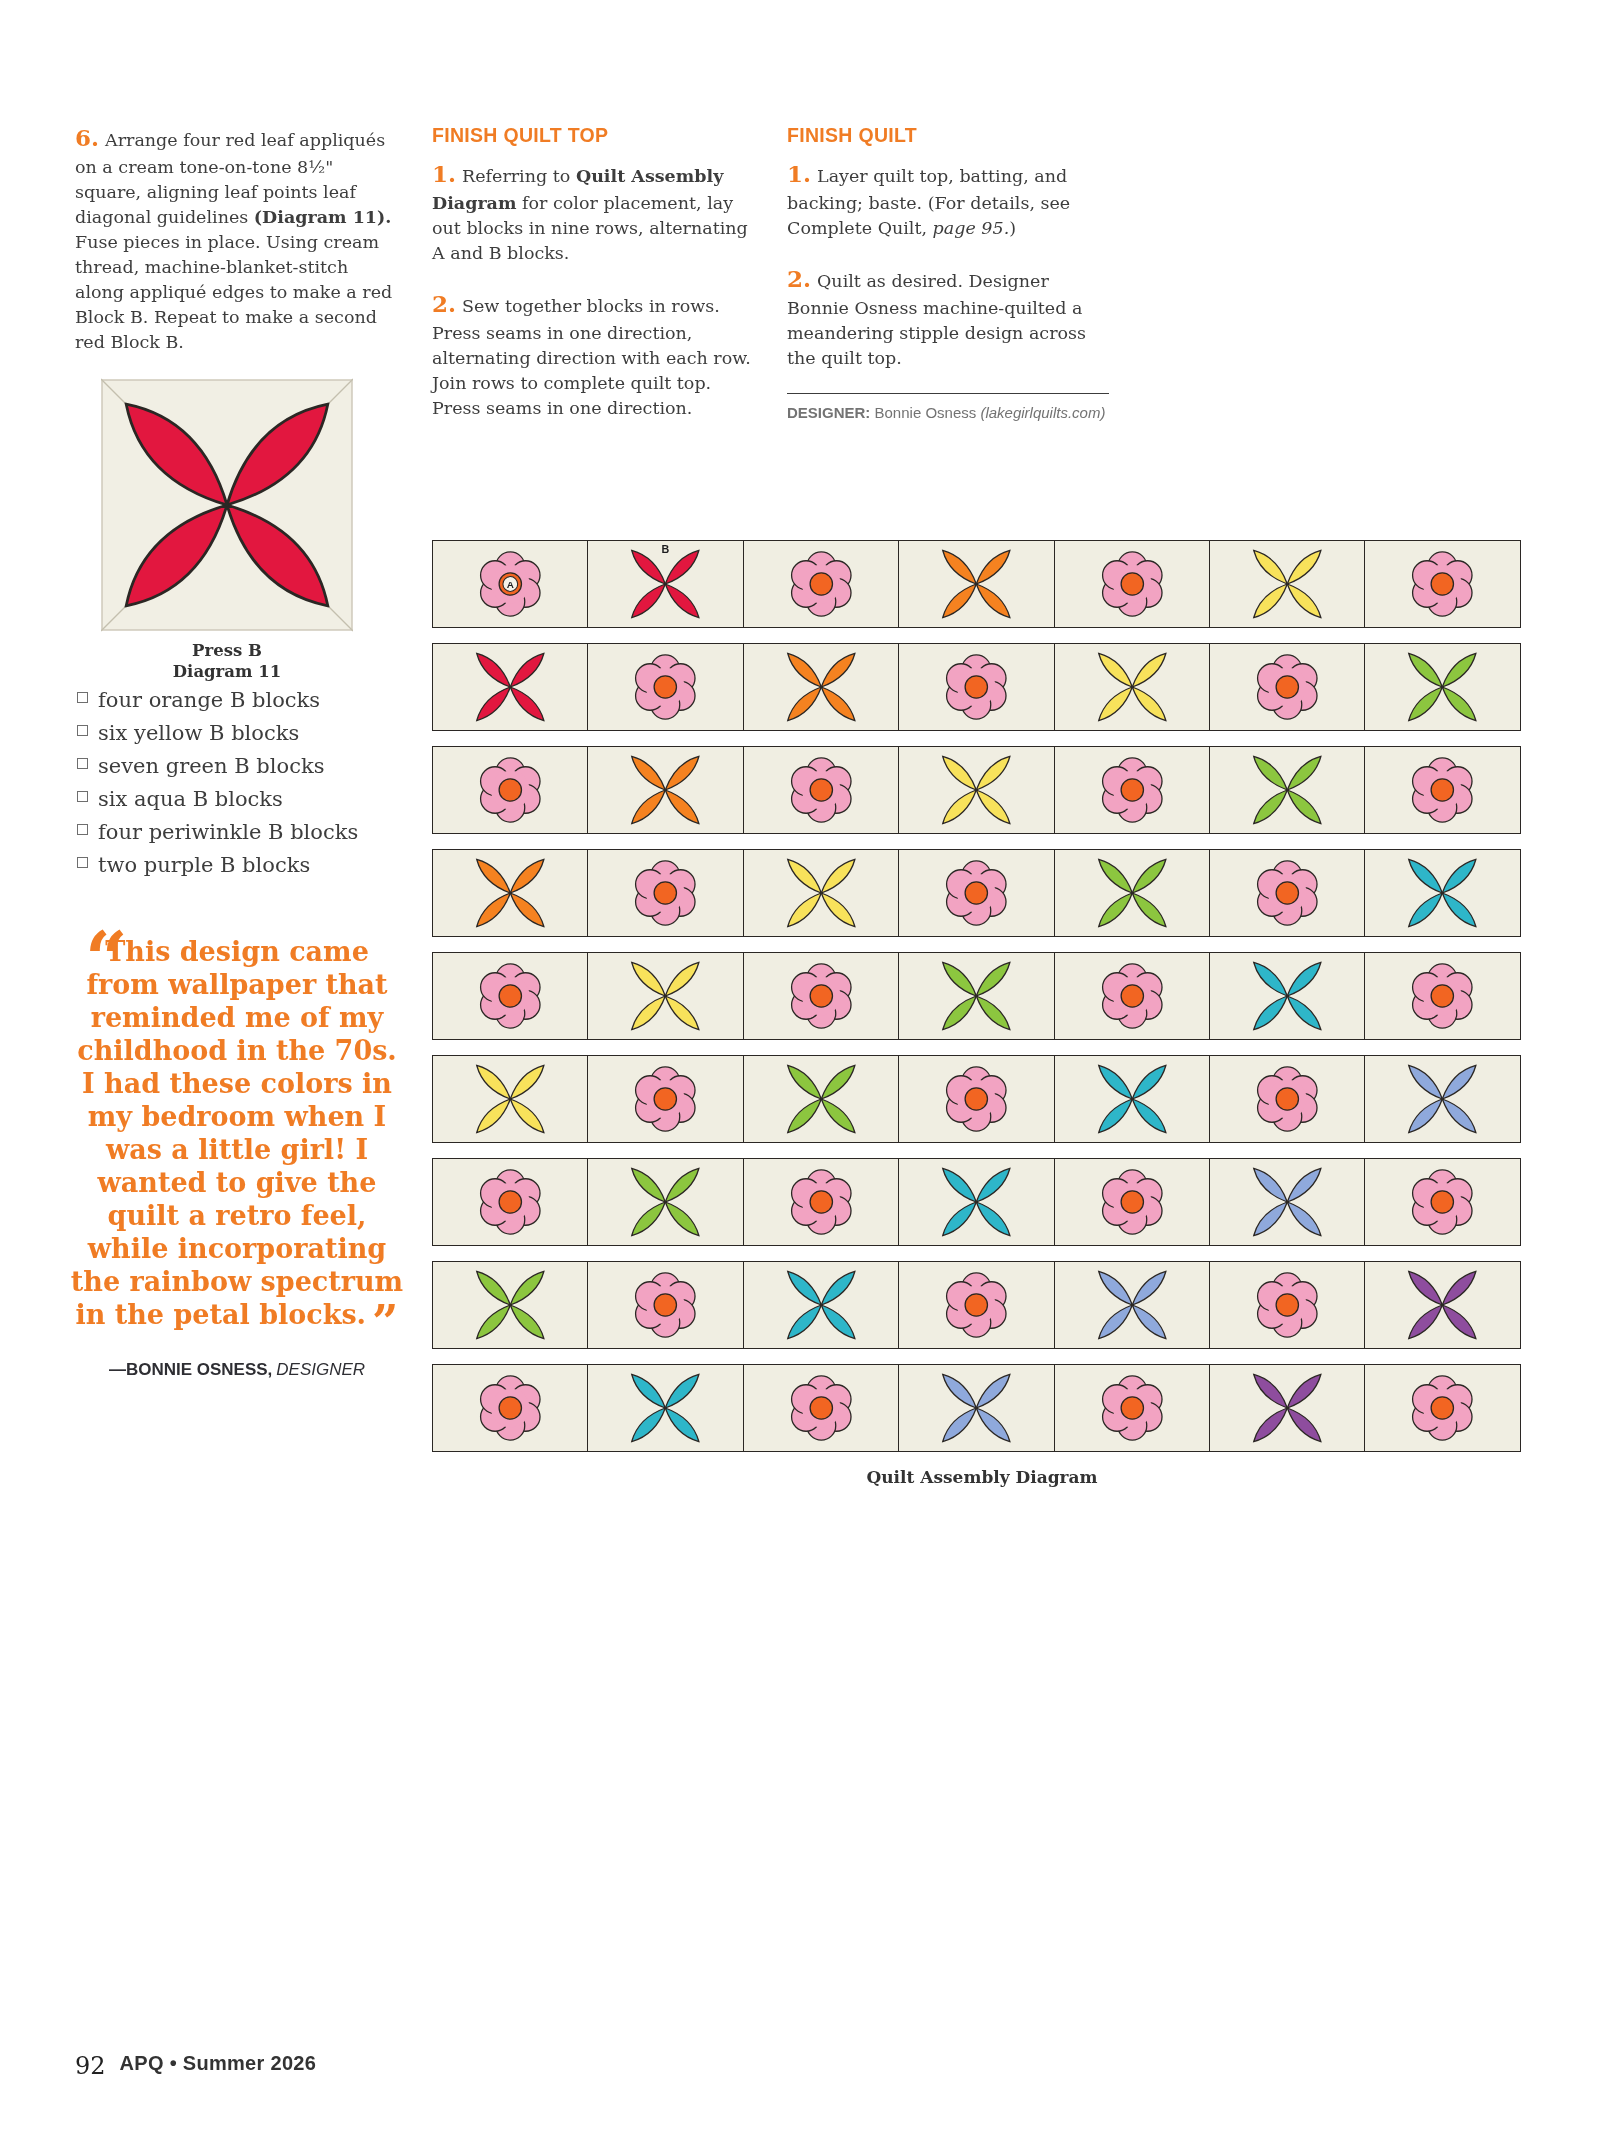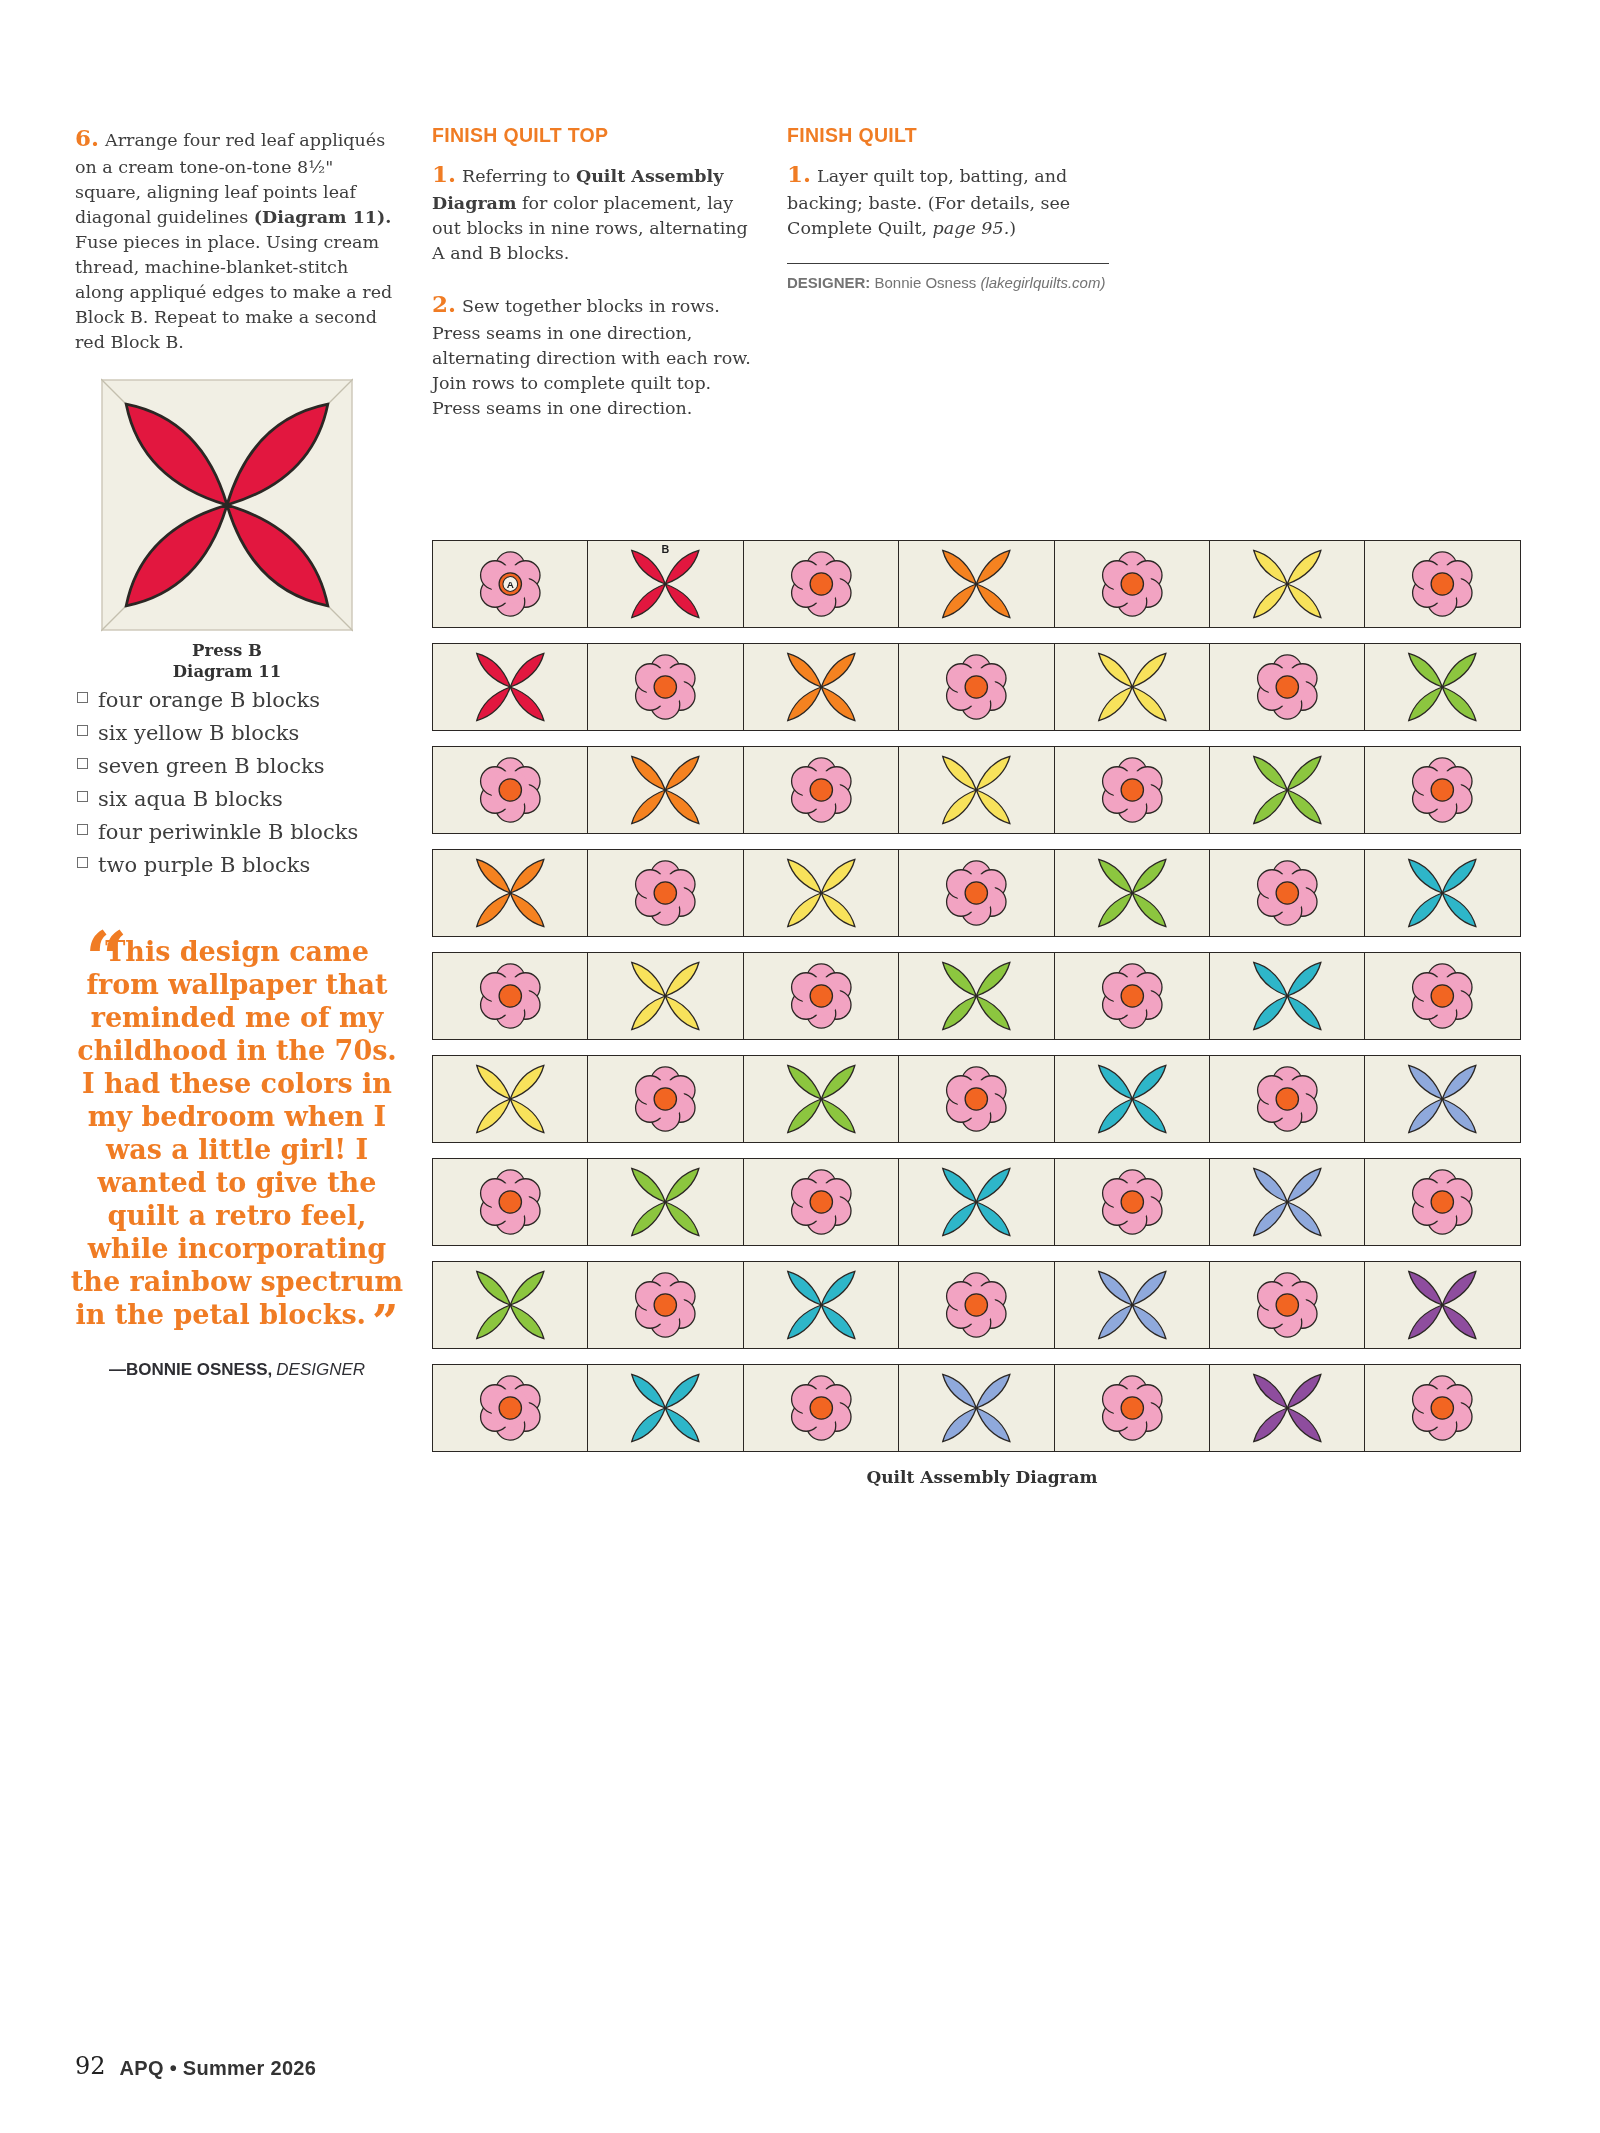--- a/index.html
+++ b/index.html
@@ -27,21 +27,21 @@
   .attrib em{font-style:italic;font-weight:400;padding-left:4px;}
   .credit{font-family:"Liberation Sans",sans-serif;font-size:15px;color:#737373;padding-top:10px;border-top:1.6px solid #3c3c3c;margin-top:16px;}
   .credit b{font-weight:700;}
   .credit i{font-style:italic;}
   .quilt{position:absolute;left:432px;top:540px;width:1100px;}
   .qrow{display:flex;margin-bottom:15px;}
   .qblock{width:156.6px;height:88px;background:var(--blockbg);border:1.2px solid var(--outline);margin-left:-1.2px;position:relative;}
   .qblock:first-child{margin-left:0;}
   .qblock svg{display:block;width:100%;height:100%;}
   .quilt-caption{text-align:center;font-weight:700;font-size:17px;margin-top:12px;color:#333;}
-  .footer{position:absolute;left:75px;top:2052px;display:flex;align-items:flex-end;gap:14px;}
+  .footer{position:absolute;left:75px;top:2052px;display:flex;align-items:flex-start;gap:14px;}
   .folio{font-size:24px;color:#222;}
   .issue{font-family:"Liberation Sans",sans-serif;font-size:20px;font-weight:700;color:#333;letter-spacing:.3px;}
 </style>
 </head>
 <body>
 
 <div>
 
   <section class="col" style="left:75px;top:122px;width:322px;">
     <p class="body-text para"><span class="stepnum">6.</span><span>Arrange four red leaf appliqués on a cream tone-on-tone 8½" square, aligning leaf points leaf diagonal guidelines </span><b>(Diagram 11).</b><span> Fuse pieces in place. Using cream thread, machine-blanket-stitch along appliqué edges to make a red Block B. Repeat to make a second red Block B.</span></p>
@@ -98,20 +98,21 @@
 
   <section class="col" style="left:432px;top:124px;width:328px;">
     <h2 class="sect">FINISH QUILT TOP</h2>
     <p class="body-text para"><span class="stepnum">1.</span><span>Referring to </span><b>Quilt Assembly Diagram</b><span> for color placement, lay out blocks in nine rows, alternating A and B blocks.</span></p>
     <p class="body-text para"><span class="stepnum">2.</span><span>Sew together blocks in rows. Press seams in one direction, alternating direction with each row. Join rows to complete quilt top. Press seams in one direction.</span></p>
   </section>
 
   <section class="col" style="left:787px;top:124px;width:322px;">
     <h2 class="sect">FINISH QUILT</h2>
     <p class="body-text para"><span class="stepnum">1.</span><span>Layer quilt top, batting, and backing; baste. (For details, see Complete Quilt, </span><i>page 95.</i><span>)</span></p>
+    <p class="body-text para"><span class="stepnum">2.</span><span>Quilt as desired. Designer Bonnie Osness machine-quilted a meandering stipple design across the quilt top.</span></p>
     <p class="credit"><b>DESIGNER:</b><span> Bonnie Osness </span><i>(lakegirlquilts.com)</i></p>
   </section>
 
   <section class="quilt">
     <div>
         <div class="qrow">
           <div class="qblock">
             <svg viewBox="0 0 100 100" preserveAspectRatio="xMidYMid meet">
               <circle cx="50.00" cy="29.50" r="16.8" fill="#f2a3c2" stroke="#2b2724" stroke-width="1.5"></circle>
               <circle cx="67.75" cy="39.75" r="16.8" fill="#f2a3c2" stroke="#2b2724" stroke-width="1.5"></circle>

